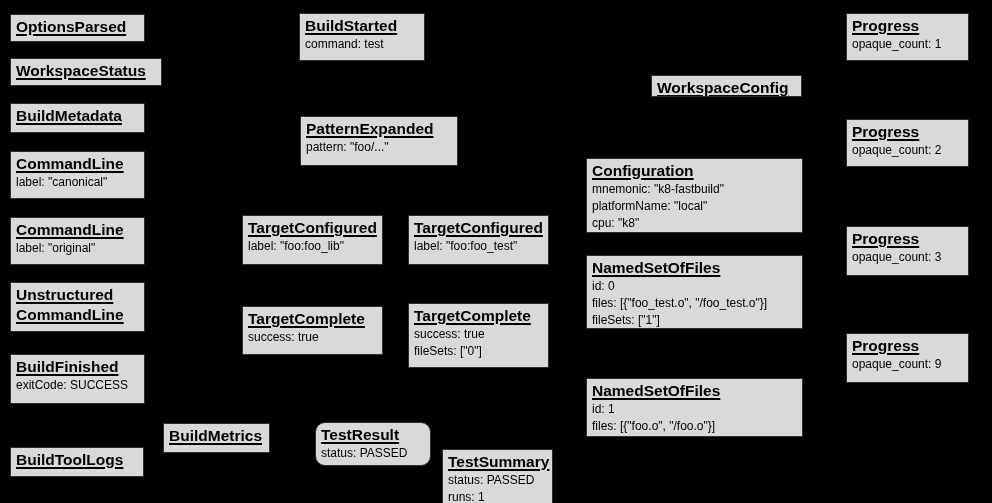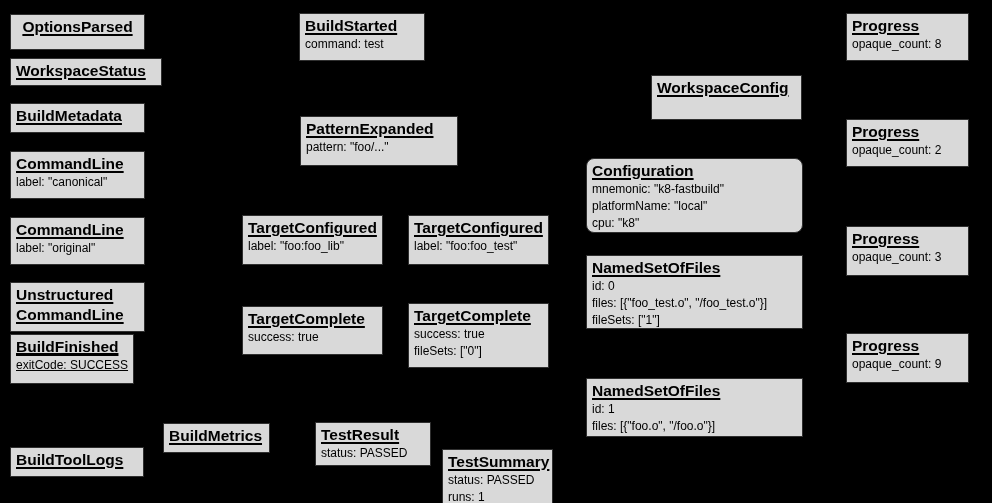--- a/index.html
+++ b/index.html
@@ -36,42 +36,42 @@
   .node-detail {
     font-size: 12px;
     line-height: 17px;
     white-space: nowrap;
   }
 </style>
 </head>
 <body>
 
 <div id="canvas">
-    <div class="node" style="left: 10px; top: 14px; width: 135px; height: 36px; text-align: center;">
+    <div class="node" style="left: 10px; top: 14px; width: 135px; height: 28px;">
       <div class="node-title">OptionsParsed</div>
     </div>
     <div class="node" style="left: 10px; top: 58px; width: 152px; height: 28px;">
       <div class="node-title">WorkspaceStatus</div>
     </div>
     <div class="node" style="left: 10px; top: 103px; width: 135px; height: 30px;">
       <div class="node-title">BuildMetadata</div>
     </div>
     <div class="node" style="left: 10px; top: 151px; width: 135px; height: 48px;">
       <div class="node-title">CommandLine</div>
       <div class="node-detail">label: "canonical"</div>
     </div>
     <div class="node" style="left: 10px; top: 217px; width: 135px; height: 48px;">
       <div class="node-title">CommandLine</div>
       <div class="node-detail">label: "original"</div>
     </div>
     <div class="node" style="left: 10px; top: 282px; width: 135px; height: 50px;">
       <div class="node-title">Unstructured</div>
       <div class="node-title">CommandLine</div>
     </div>
-    <div class="node" style="left: 10px; top: 334px; width: 124px; height: 50px; text-decoration: underline;">
+    <div class="node" style="left: 10px; top: 354px; width: 135px; height: 50px;">
       <div class="node-title">BuildFinished</div>
       <div class="node-detail">exitCode: SUCCESS</div>
     </div>
     <div class="node" style="left: 10px; top: 447px; width: 134px; height: 30px;">
       <div class="node-title">BuildToolLogs</div>
     </div>
     <div class="node" style="left: 163px; top: 423px; width: 107px; height: 30px;">
       <div class="node-title">BuildMetrics</div>
     </div>
     <div class="node" style="left: 299px; top: 13px; width: 126px; height: 48px;">
@@ -92,52 +92,52 @@
     </div>
     <div class="node" style="left: 242px; top: 306px; width: 141px; height: 49px;">
       <div class="node-title">TargetComplete</div>
       <div class="node-detail">success: true</div>
     </div>
     <div class="node" style="left: 408px; top: 303px; width: 141px; height: 65px;">
       <div class="node-title">TargetComplete</div>
       <div class="node-detail">success: true</div>
       <div class="node-detail">fileSets: ["0"]</div>
     </div>
-    <div class="node" style="left: 315px; top: 422px; width: 116px; height: 44px;">
+    <div class="node" style="left: 315px; top: 422px; width: 116px; height: 44px; border-radius: 10px;">
       <div class="node-title">TestResult</div>
       <div class="node-detail">status: PASSED</div>
     </div>
     <div class="node" style="left: 442px; top: 405px; width: 111px; height: 60px; margin-top: 44px;">
       <div class="node-title">TestSummary</div>
       <div class="node-detail">status: PASSED</div>
       <div class="node-detail">runs: 1</div>
     </div>
-    <div class="node" style="left: 651px; top: 75px; width: 151px; height: 45px;">
+    <div class="node" style="left: 651px; top: 75px; width: 151px; height: 22px;">
       <div class="node-title">WorkspaceConfig</div>
     </div>
-    <div class="node" style="left: 586px; top: 158px; width: 217px; height: 75px; border-radius: 8px;">
+    <div class="node" style="left: 586px; top: 158px; width: 217px; height: 75px;">
       <div class="node-title">Configuration</div>
       <div class="node-detail">mnemonic: "k8-fastbuild"</div>
       <div class="node-detail">platformName: "local"</div>
       <div class="node-detail">cpu: "k8"</div>
     </div>
     <div class="node" style="left: 586px; top: 255px; width: 217px; height: 74px;">
       <div class="node-title">NamedSetOfFiles</div>
       <div class="node-detail">id: 0</div>
       <div class="node-detail">files: [{"foo_test.o", "/foo_test.o"}]</div>
       <div class="node-detail">fileSets: ["1"]</div>
     </div>
     <div class="node" style="left: 586px; top: 378px; width: 217px; height: 59px;">
       <div class="node-title">NamedSetOfFiles</div>
       <div class="node-detail">id: 1</div>
       <div class="node-detail">files: [{"foo.o", "/foo.o"}]</div>
     </div>
     <div class="node" style="left: 846px; top: 13px; width: 123px; height: 48px;">
       <div class="node-title">Progress</div>
-      <div class="node-detail">opaque_count: 8</div>
+      <div class="node-detail">opaque_count: 1</div>
     </div>
     <div class="node" style="left: 846px; top: 119px; width: 123px; height: 48px;">
       <div class="node-title">Progress</div>
       <div class="node-detail">opaque_count: 2</div>
     </div>
     <div class="node" style="left: 846px; top: 226px; width: 123px; height: 50px;">
       <div class="node-title">Progress</div>
       <div class="node-detail">opaque_count: 3</div>
     </div>
     <div class="node" style="left: 846px; top: 333px; width: 123px; height: 50px;">

